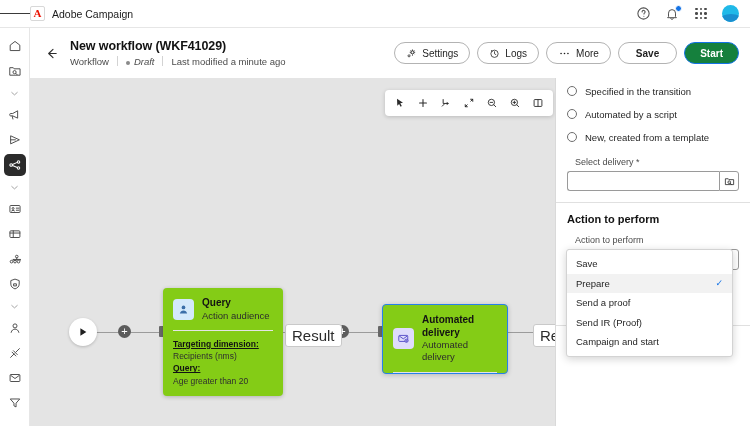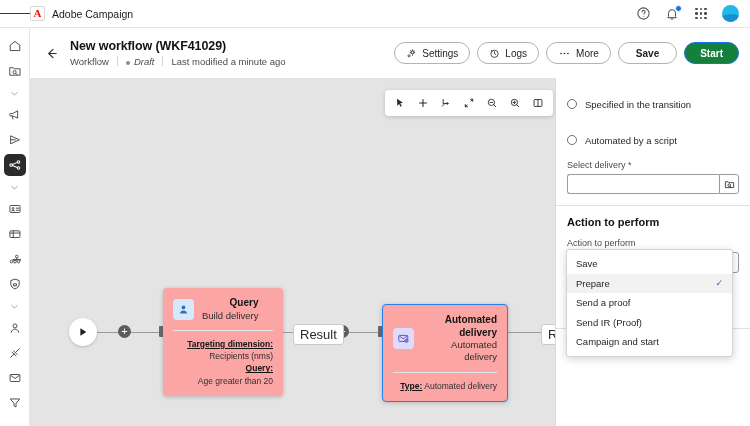--- a/index.html
+++ b/index.html
@@ -102,25 +102,25 @@
     color: #fff; display: flex; align-items: center; justify-content: center;
     font-size: 11px; line-height: 1; cursor: pointer; z-index: 5;
   }
   .in-badge {
     position: absolute; width: 11px; height: 11px; background: #6a6a6a; color: #fff;
     font-size: 7px; display: flex; align-items: center; justify-content: center; z-index: 6;
     border-radius: 1px;
   }
   .edge-label {
     position: absolute; background: #fff; border: 1px solid #c9c9c9; border-radius: 3px;
-    font-size: 13px; color: #2b2b2b; padding: 2px 6px; z-index: 6; white-space: nowrap; margin-left: 8px;
+    font-size: 15px; color: #2b2b2b; padding: 2px 6px; z-index: 6; white-space: nowrap;
   }
   .node {
-    position: absolute; background: #fca5a5; border-radius: 4px;
-    box-shadow: 0 1px 4px rgba(0,0,0,.22); z-index: 8; cursor: pointer; text-align: right;
+    position: absolute; background: #84cc16; border-radius: 4px;
+    box-shadow: 0 1px 4px rgba(0,0,0,.22); z-index: 8; cursor: pointer;
   }
   .node.selected { border: 1.5px solid #2680eb; box-shadow: 0 1px 5px rgba(0,0,0,.2); }
   .node-head { display: flex; align-items: center; gap: 8px; padding: 9px 10px 8px 10px; }
   .node-tile {
     width: 21px; height: 21px; border-radius: 4px; flex: none;
     display: flex; align-items: center; justify-content: center;
   }
   .tile-query { background: #d4e9fb; color: #3a6ea8; }
   .tile-delivery { background: #dfdcfb; color: #5a52c9; }
   .node-title { font-size: 10px; font-weight: 700; color: #131313; line-height: 1.25; }
@@ -128,26 +128,26 @@
   .node-sep { height: 1px; background: #e4e4e4; margin: 0 10px; }
   .node-body { padding: 7px 10px 9px 10px; font-size: 8.5px; color: #2f2f2f; line-height: 1.45; }
   .node-body b { font-weight: 700; color: #131313; text-decoration: underline; }
 
   
   .panel {
     position: absolute; top: 78px; left: 555px; width: 195px; height: 348px;
     background: #fff; border-left: 1px solid #d9d9d9; overflow: hidden; z-index: 30;
   }
   .panel-inner { padding: 0 11px; position: relative; }
-  .radio-row { display: flex; align-items: center; gap: 8px; height: 20px; margin-top: 16px; cursor: pointer; }
+  .radio-row { display: flex; align-items: center; gap: 8px; height: 20px; margin-top: 3px; cursor: pointer; }
   .radio {
     width: 10px; height: 10px; border-radius: 50%; border: 1.2px solid #6e6e6e; flex: none; background:#fff;
   }
   .radio-label { font-size: 9.5px; color: #1f1f1f; }
-  .field-label { font-size: 9px; color: #4b4b4b; margin: 10px 0 4px 0; }
+  .field-label { font-size: 9px; color: #4b4b4b; margin: 10px 0 4px 8px; }
   .req { color: #4b4b4b; }
   .input-wrap { display: flex; align-items: stretch; height: 20px; }
   .text-input {
     flex: 1; border: 1px solid #9a9a9a; border-right: none; border-radius: 3px 0 0 3px;
     background: #fff; font-size: 9.5px; color: #1f1f1f; padding: 0 6px; outline: none;
     font-family: "Liberation Sans", sans-serif;
   }
   .picker-btn {
     width: 20px; border: 1px solid #9a9a9a; border-radius: 0 3px 3px 0; background: #fff;
     display: flex; align-items: center; justify-content: center; cursor: pointer; color: #2b2b2b;
@@ -442,21 +442,21 @@
       <div class="node" style="left:133px; top:210px; width:120px;">
         <div class="node-head">
           <div class="node-tile tile-query">
             <svg width="13" height="13" viewBox="0 0 16 16" fill="currentColor">
                 <circle cx="8" cy="5.4" r="2.3"></circle>
                 <path d="M3.5 13c.5-2.6 2.4-3.9 4.5-3.9s4 1.3 4.5 3.9z"></path>
               </svg>
           </div>
           <div>
             <div class="node-title">Query</div>
-            <div class="node-subtitle">Build delivery</div>
+            <div class="node-subtitle">Action audience</div>
           </div>
         </div>
         <div class="node-sep"></div>
         <div class="node-body">
           <div><b>Targeting dimension:</b></div>
           <div>Recipients (nms)</div>
           <div><b>Query:</b></div>
           <div>Age greater than 20</div>
         </div>
       </div>
@@ -474,40 +474,40 @@
                 <circle cx="11.6" cy="10.8" r="2" fill="#dfdcfb"></circle>
                 <circle cx="11.6" cy="10.8" r=".8"></circle>
               </svg>
           </div>
           <div>
             <div class="node-title">Automated delivery</div>
             <div class="node-subtitle">Automated delivery</div>
           </div>
         </div>
         <div class="node-sep"></div>
-        <div class="node-body">
-          <div><b>Type:</b>
-          <span>Automated delivery</span></div>
-        </div>
       </div>
 
       <div class="edge-label" style="left:503px; top:246px;">Result</div>
     </div>
   </div>
 
   <div class="panel">
     <div class="panel-inner">
 
       <div class="radio-row">
         <span class="radio"></span>
         <span class="radio-label">Specified in the transition</span>
       </div>
       <div class="radio-row">
         <span class="radio"></span>
         <span class="radio-label">Automated by a script</span>
+      </div>
+      <div class="radio-row">
+        <span class="radio"></span>
+        <span class="radio-label">New, created from a template</span>
       </div>
 
       <div class="field-label">
         <span>Select delivery</span>
         <span class="req">*</span>
       </div>
       <div class="input-wrap">
         <input class="text-input" type="text" value="" style="">
         <div class="picker-btn">
           <svg width="11" height="11" viewBox="0 0 16 16" fill="none" stroke="currentColor" stroke-width="1.2">

